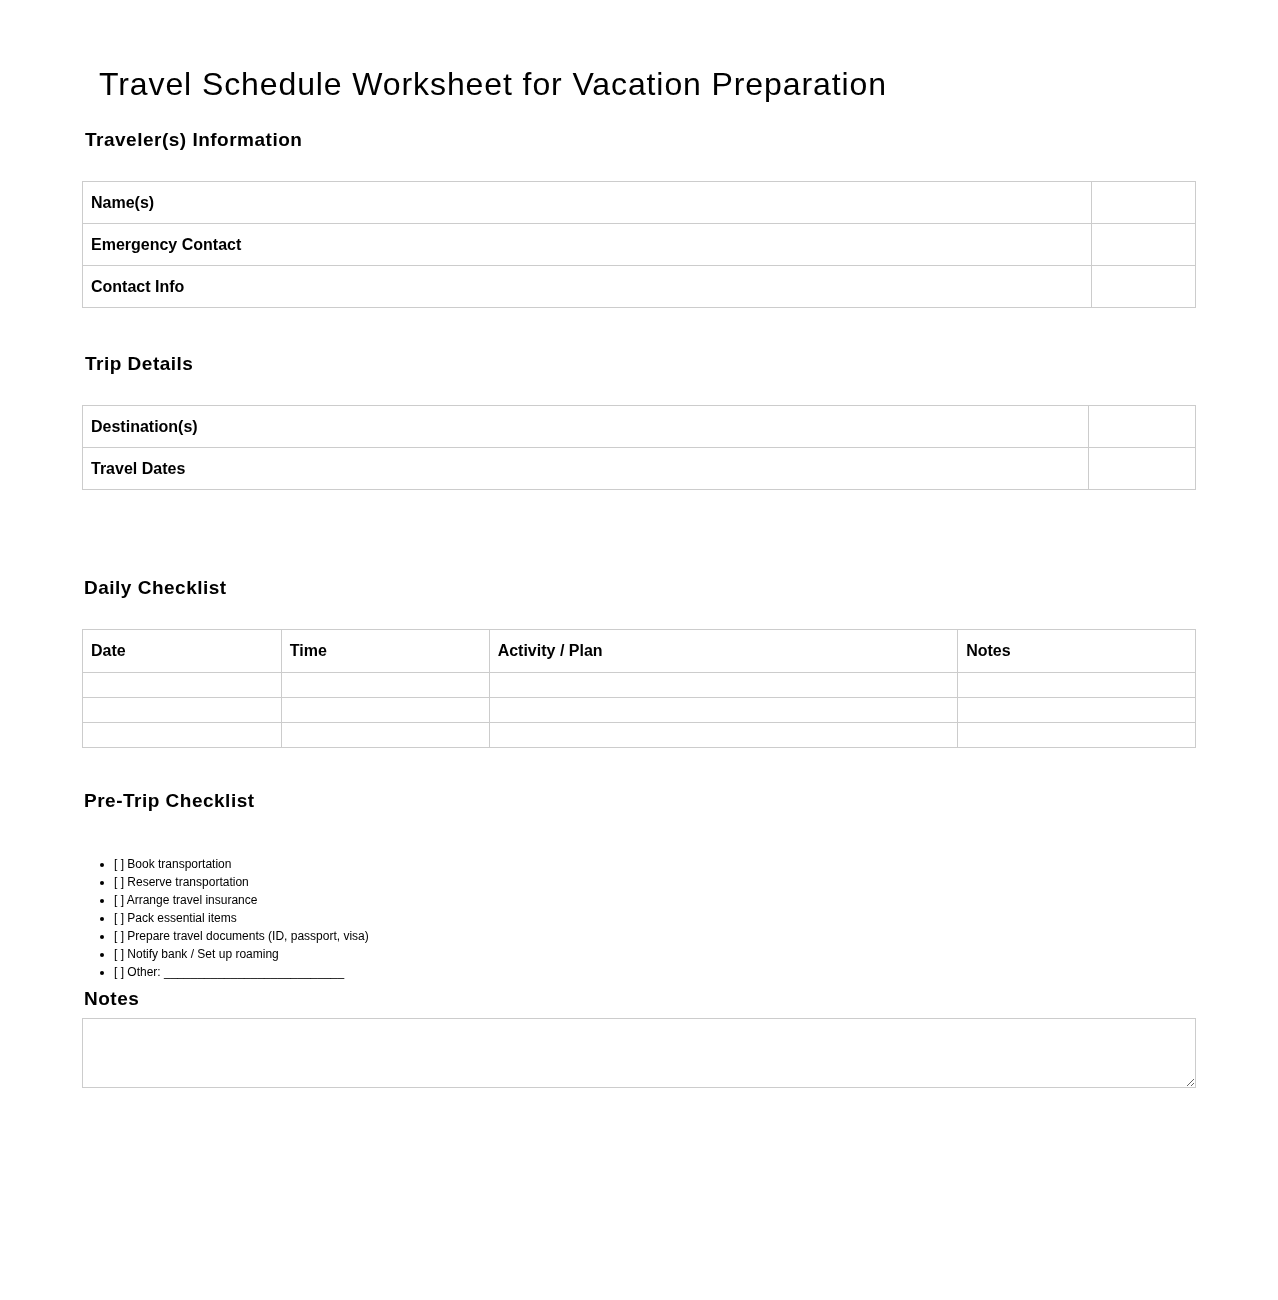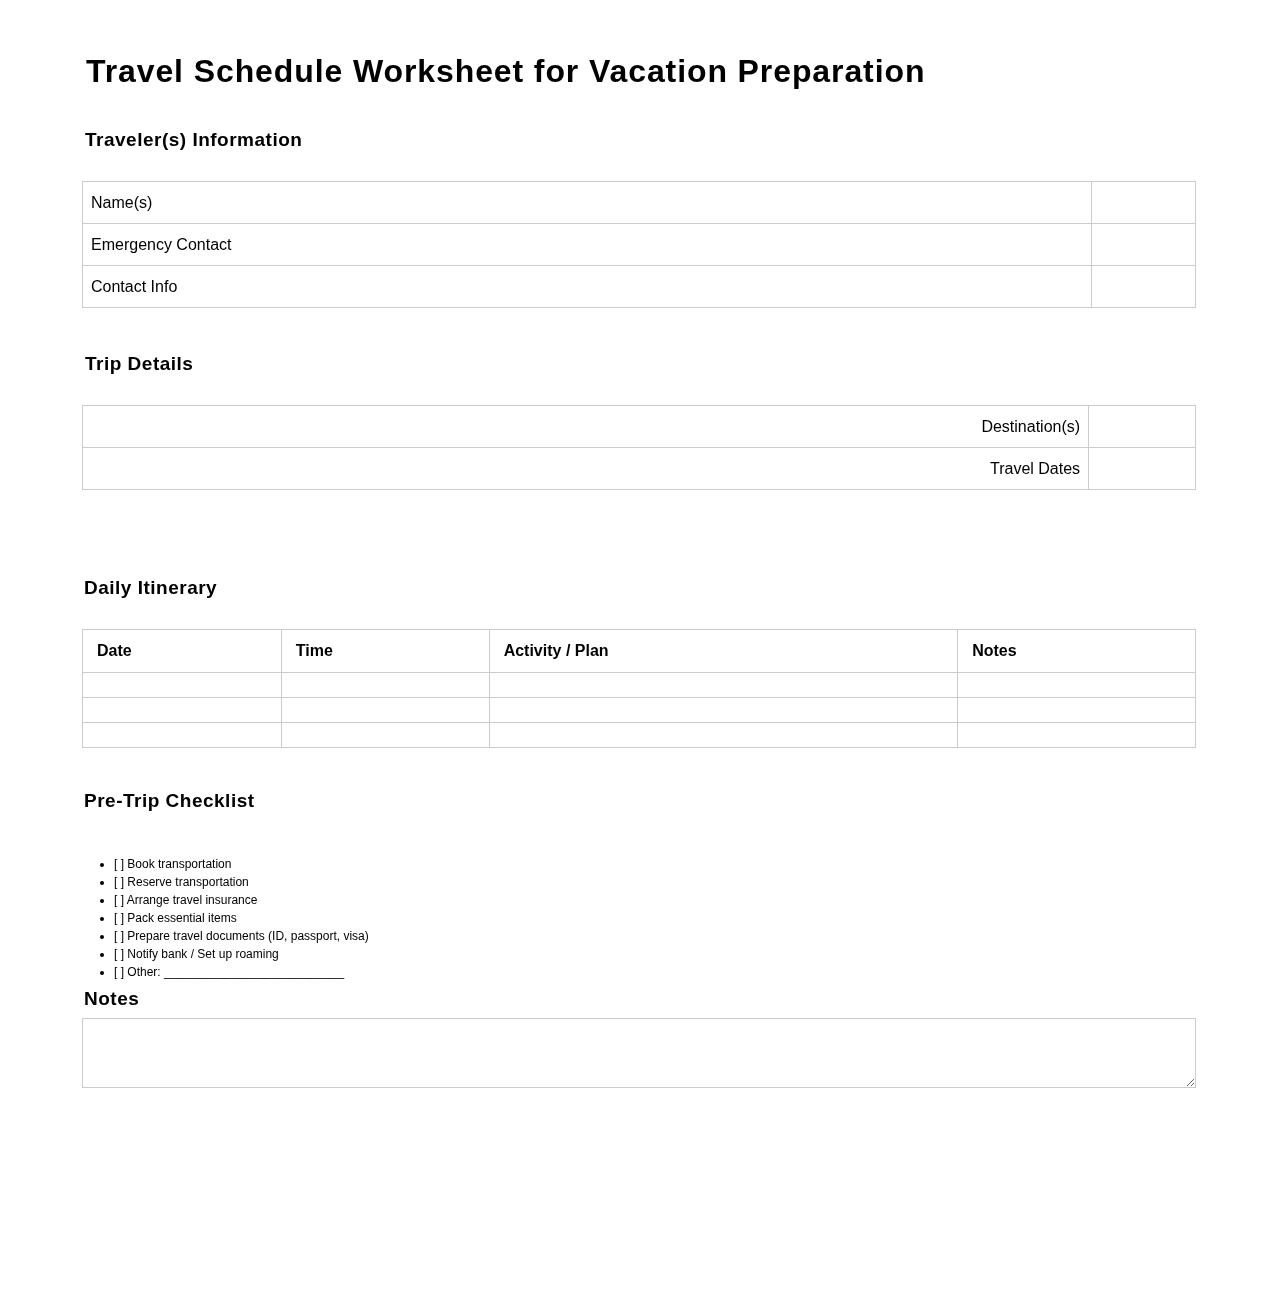--- a/index.html
+++ b/index.html
@@ -3,43 +3,43 @@
 <meta charset="utf-8">
 <style>
   html, body { margin: 0; padding: 0; background: #ffffff; }
   body {
     width: 1278px; height: 1300px;
     font-family: "Liberation Sans", sans-serif;
     color: #000;
   }
   .page { position: relative; padding: 0 82px; }
   h1 {
-    margin: 3px; position: absolute; top: 48px; left: 83px;
-    font-size: 32px; font-weight: bold; letter-spacing: 0.9px;
+    margin: 16px; position: absolute; top: 48px; left: 83px;
+    font-size: 32px; font-weight: normal; letter-spacing: 0.9px;
     line-height: 40px; white-space: nowrap;
   }
   h2 {
     margin: 2px; position: absolute; left: 83px;
     font-size: 19px; font-weight: bold; letter-spacing: 0.5px;
     line-height: 24px;
   }
   table.info {
     position: absolute; left: 82px; width: 1114px;
     border-collapse: collapse;
   }
   table.info td {
     border: 1px solid #cccccc; height: 42px; padding: 0 8px;
-    font-size: 16px; font-weight: normal; box-sizing: border-box;
+    font-size: 16px; font-weight: bold; box-sizing: border-box;
   }
   table.itin {
     position: absolute; left: 82px; top: 629px; width: 1114px;
     border-collapse: collapse;
   }
   table.itin th, table.itin td {
-    border: 1px solid #cccccc; padding: 0 14px; text-align: left;
+    border: 1px solid #cccccc; padding: 0 8px; text-align: left;
     font-size: 16px; box-sizing: border-box;
   }
   table.itin th { height: 43px; font-weight: bold; }
   table.itin td { height: 25px; }
   ul.checklist {
     position: absolute; left: 82px; top: 843px; margin: 12px;
     padding-left: 20px; font-size: 12px; line-height: 18px;
     list-style: disc;
   }
   textarea.notes {
@@ -71,38 +71,38 @@
       <td></td>
     </tr>
     <tr>
       <td>Contact Info</td>
       <td></td>
     </tr>
   </tbody>
     </table>
 
   <h2 style="top:350px;">Trip Details</h2>
-  <table class="info" style="top:405px;text-align:right;">
+  <table class="info" style="top:405px;">
     <colgroup>
         <col style="width:1007px">
         <col style="width:107px">
       </colgroup>
     <tbody>
         <tr>
       <td>Destination(s)</td>
       <td></td>
     </tr>
     <tr>
       <td>Travel Dates</td>
       <td></td>
     </tr>
   </tbody>
     </table>
 
-  <h2 style="top:574px; left:82px;">Daily Itinerary</h2>
+  <h2 style="top:574px; left:82px;">Daily Checklist</h2>
   <table class="itin">
     <colgroup>
       <col style="width:199px">
         <col style="width:208px">
         <col style="width:469px">
         <col style="width:238px">
     </colgroup>
     <tbody>
         <tr>
       <th>Date</th>

